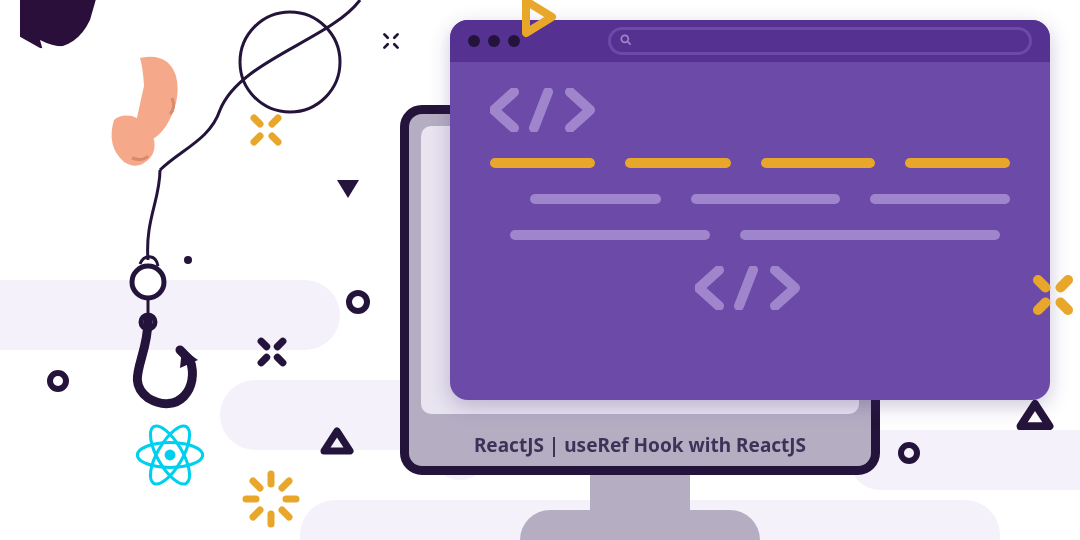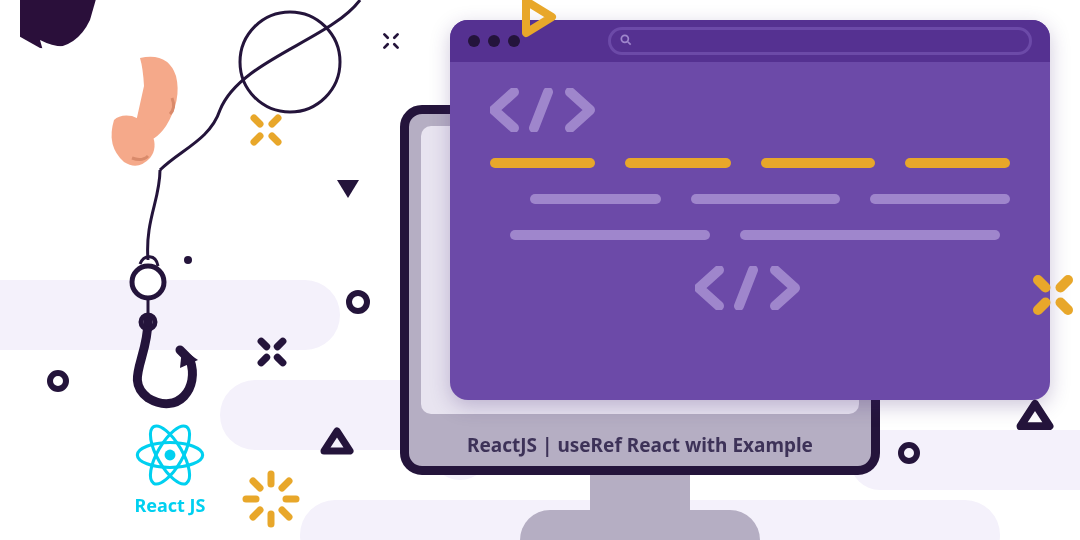--- a/index.html
+++ b/index.html
@@ -178,21 +178,21 @@
 
 <div class="bg-shape" style="left:-40px; top:280px; width:380px; height:70px"></div>
 <div class="bg-shape" style="left:220px; top:380px; width:240px; height:70px"></div>
 <div class="bg-shape" style="left:300px; top:500px; width:700px; height:70px"></div>
 <div class="bg-shape" style="left:850px; top:430px; width:280px; height:60px"></div>
 <div class="bg-shape" style="left:430px; top:420px; width:60px; height:60px"></div>
 
 <div class="monitor">
   <div class="monitor-screen"></div>
   <div class="monitor-label-bar">
-    <span class="monitor-label">ReactJS | useRef React with Example</span>
+    <span class="monitor-label">ReactJS | useRef Hook with ReactJS</span>
   </div>
 </div>
 <div class="monitor-stand"></div>
 <div class="monitor-base"></div>
 
 <div class="code-window">
   <div class="code-titlebar">
     <div class="winbtn"></div>
     <div class="winbtn"></div>
     <div class="winbtn"></div>
@@ -275,21 +275,20 @@
 
 <div class="react-logo">
   <svg viewBox="0 0 100 90">
     <g stroke="#00d0f0" stroke-width="4" fill="none">
       <ellipse cx="50" cy="45" rx="42" ry="16"></ellipse>
       <ellipse cx="50" cy="45" rx="42" ry="16" transform="rotate(60 50 45)"></ellipse>
       <ellipse cx="50" cy="45" rx="42" ry="16" transform="rotate(-60 50 45)"></ellipse>
     </g>
     <circle cx="50" cy="45" r="7" fill="#00d0f0"></circle>
   </svg>
-  <div class="label">React JS</div>
 </div>
 
 <div class="deco" style="left:516px; top:-5px">
   <svg width="44" height="44" viewBox="0 0 44 44">
       <path d="M10,6 L36,22 L10,38 Z" fill="none" stroke="#e8a72a" stroke-width="8" stroke-linejoin="round"></path>
     </svg>
 </div>
 <div class="deco" style="left:246px; top:110px">
   <svg width="40" height="40" viewBox="0 0 40 40" stroke="#e8a72a" stroke-width="7" stroke-linecap="round">
     <line x1="8" y1="8" x2="14" y2="14"></line>

